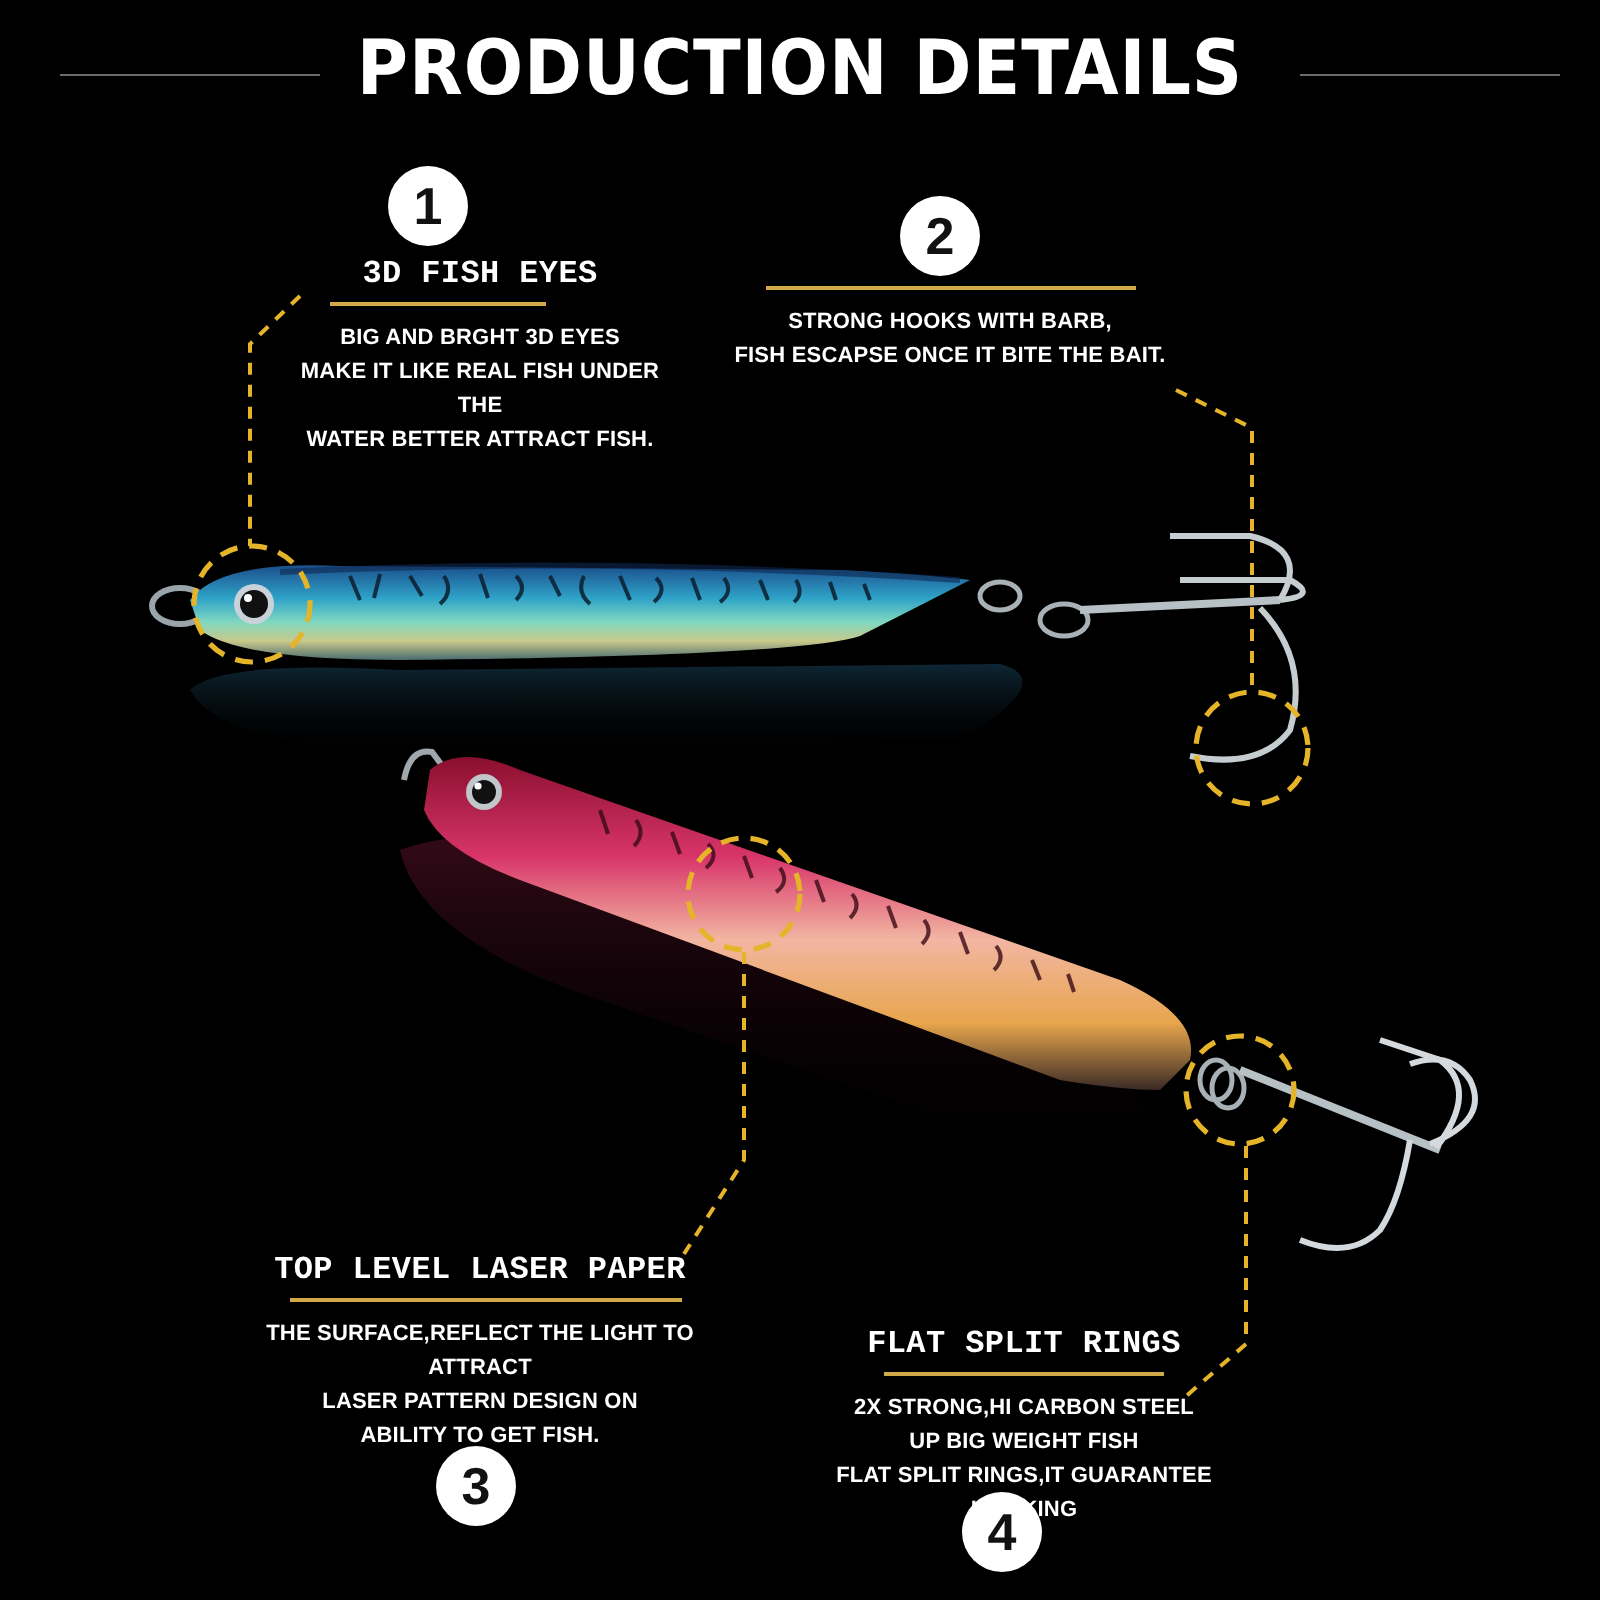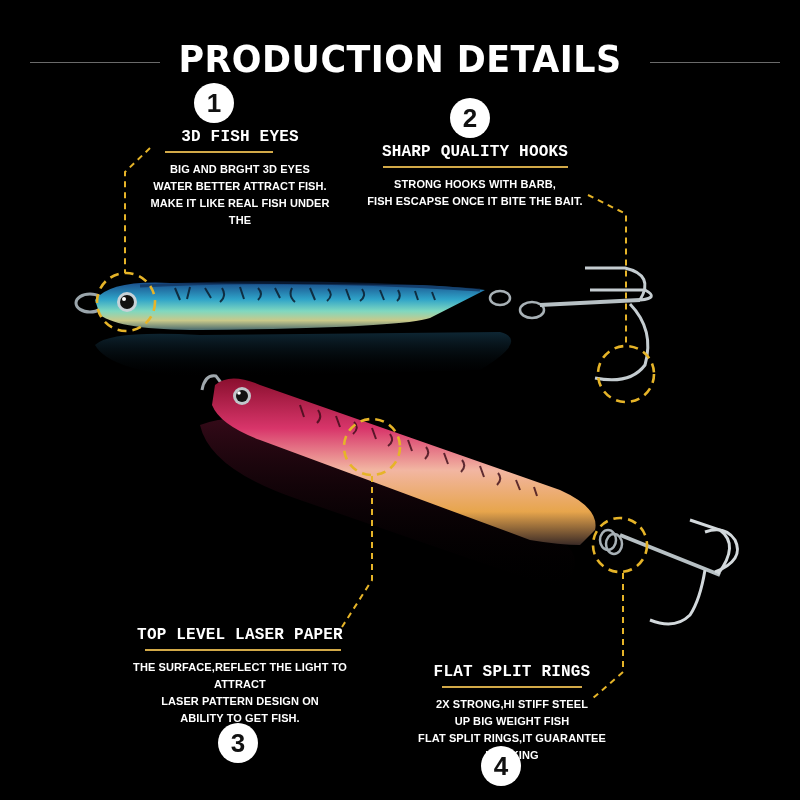--- a/index.html
+++ b/index.html
@@ -1,18 +1,18 @@
 <!DOCTYPE html>
 <html><head>
 <meta charset="utf-8">
 <style>
   html, body { margin:0; padding:0; background:#000; }
   body { width:800px; height:800px; position:relative; overflow:hidden;
          font-family:"DejaVu Sans", sans-serif; color:#fff; }
-  .title-row { position:absolute; top:12px; left:0; width:800px; height:50px;margin-top:25px; }
+  .title-row { position:absolute; top:12px; left:0; width:800px; height:50px; }
   .title-line { position:absolute; top:25px; height:1px; background:#6a6a6a; }
   .title { position:absolute; top:0; left:0; width:800px; text-align:center;
            font-family:"DejaVu Sans", sans-serif; font-weight:bold;
            font-size:38px; letter-spacing:0.5px; transform:scaleX(0.92); }
   .badge { position:absolute; width:40px; height:40px; border-radius:50%;
            background:#fff; color:#111; font-weight:bold; font-size:26px;
            display:flex; align-items:center; justify-content:center;
            font-family:"Liberation Sans", sans-serif; }
   .callout { position:absolute; text-align:center; }
   .callout h3 { margin:0; font-family:Liberation Mono, monospace;
@@ -116,41 +116,40 @@
     <circle cx="620" cy="545" r="27" stroke-width="2.6" stroke-dasharray="9,6"></circle>
     <polyline points="623,573 623,672 592,699"></polyline>
   </g>
 </svg>
 
 <div class="badge" style="left:194px;top:83px;">1</div>
 <div class="callout" style="left:140px;top:128px;width:200px;">
   <h3>3D  FISH EYES</h3>
   <div class="ul" style="width:108px;margin-left:25px;"></div>
   <p>BIG AND BRGHT 3D EYES</p>
+  <p>MAKE IT LIKE REAL FISH UNDER THE</p>
   <p>WATER BETTER ATTRACT FISH.</p>
-  <p>MAKE IT LIKE REAL FISH UNDER THE</p>
 </div>
 
 <div class="badge" style="left:450px;top:98px;">2</div>
 <div class="callout" style="left:350px;top:143px;width:250px;">
-  <h3>SHARP QUALITY HOOKS</h3>
   <div class="ul" style="width:185px;"></div>
   <p>STRONG HOOKS WITH BARB,</p>
   <p>FISH ESCAPSE ONCE IT BITE THE BAIT.</p>
 </div>
 
 <div class="callout" style="left:125px;top:626px;width:230px;">
   <h3>TOP LEVEL LASER PAPER</h3>
   <div class="ul" style="width:196px;margin-left:20px;"></div>
   <p>THE SURFACE,REFLECT THE LIGHT TO ATTRACT</p>
   <p>LASER PATTERN DESIGN ON</p>
   <p>ABILITY TO GET FISH.</p>
 </div>
 <div class="badge" style="left:218px;top:723px;">3</div>
 
 <div class="callout" style="left:407px;top:663px;width:210px;">
   <h3>FLAT SPLIT RINGS</h3>
   <div class="ul" style="width:140px;margin-left:35px;"></div>
-  <p>2X STRONG,HI STIFF STEEL</p>
+  <p>2X STRONG,HI CARBON STEEL</p>
   <p>UP BIG WEIGHT FISH</p>
   <p>FLAT SPLIT RINGS,IT GUARANTEE HOOKING</p>
 </div>
 <div class="badge" style="left:481px;top:746px;">4</div>
 
 </body></html>

